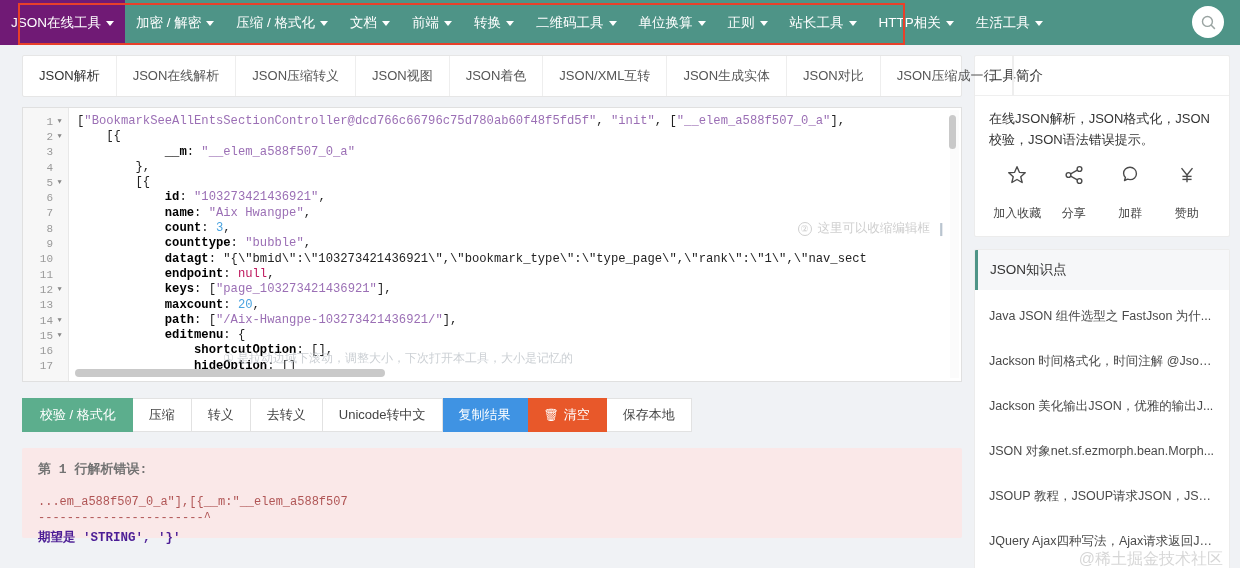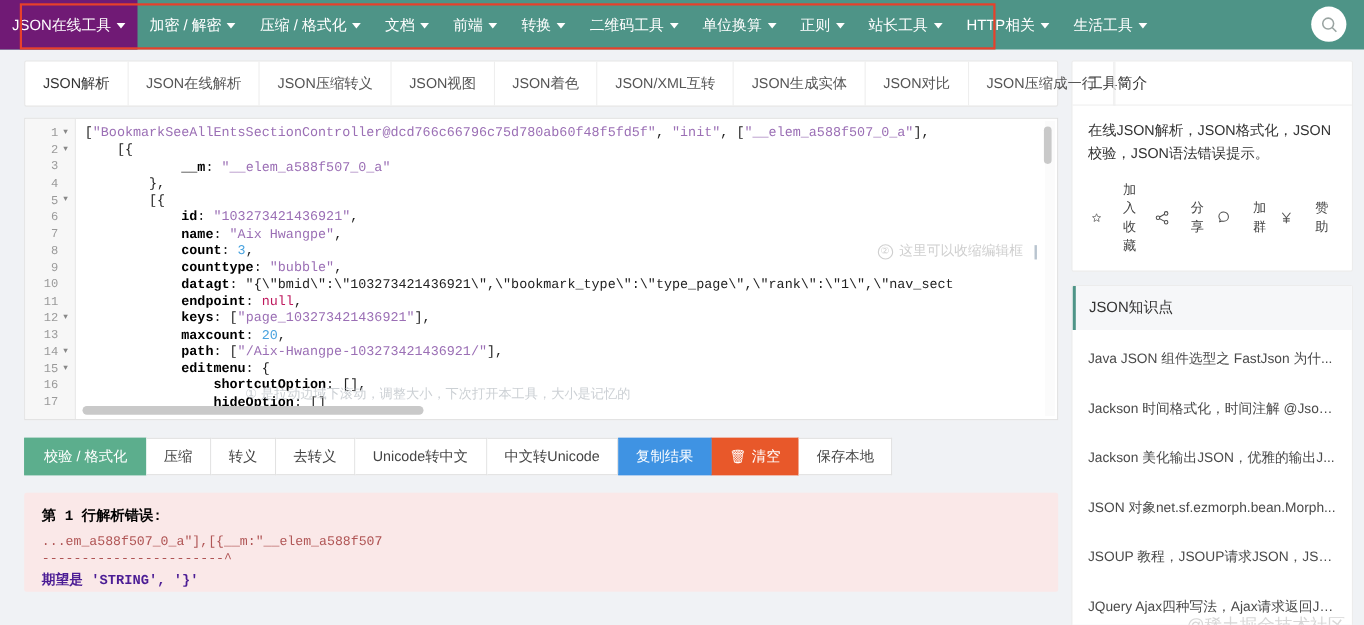--- a/index.html
+++ b/index.html
@@ -210,25 +210,25 @@
 
   
   .errbox {
     margin-top: 16px;
     background: #fae8e8;
     border-radius: 2px;
     padding: 12px 16px 14px 16px;
     height: 90px;
   }
   .err-title {
-    color: #000000;
+    color: #737373;
     font-size: 13px;
     font-weight: bold;
     font-family: "Liberation Mono", "DejaVu Sans Mono", monospace;
-    margin-bottom: 6px;
+    margin-bottom: 16px;
   }
   .err-line {
     color: #b05555;
     font-size: 12px;
     font-family: "Liberation Mono", "DejaVu Sans Mono", monospace;
     white-space: pre;
     line-height: 16px;
   }
   .err-expect {
     color: #4c1d95;
@@ -264,21 +264,21 @@
     color: #333333;
     line-height: 21px;
   }
   .icon-row {
     display: flex;
     justify-content: space-around;
     margin-top: 14px;
     padding-bottom: 4px;
   }
   .icon-cell {
-    display: flex; flex-direction: row; align-items: center; gap: 19px;
+    display: flex; flex-direction: column; align-items: center; gap: 19px;
     cursor: pointer;
     width: 50px;
   }
   .icon-cell svg { display: block; }
   .icon-lbl { font-size: 12px; color: #444444; }
 
   .klist { padding: 4px 14px 0 14px; }
   .kitem {
     font-size: 12.5px;
     color: #4a4a4a;
@@ -482,23 +482,20 @@
           <span>压缩</span>
         </div>
         <div class="btn">
           <span>转义</span>
         </div>
         <div class="btn">
           <span>去转义</span>
         </div>
         <div class="btn">
           <span>Unicode转中文</span>
-        </div>
-        <div class="btn">
-          <span>中文转Unicode</span>
         </div>
         <div class="btn blue">
           <span>复制结果</span>
         </div>
         <div class="btn red">
           <span style="font-size: 12px;">🗑</span>
           <span>清空</span>
         </div>
         <div class="btn">
           <span>保存本地</span>

